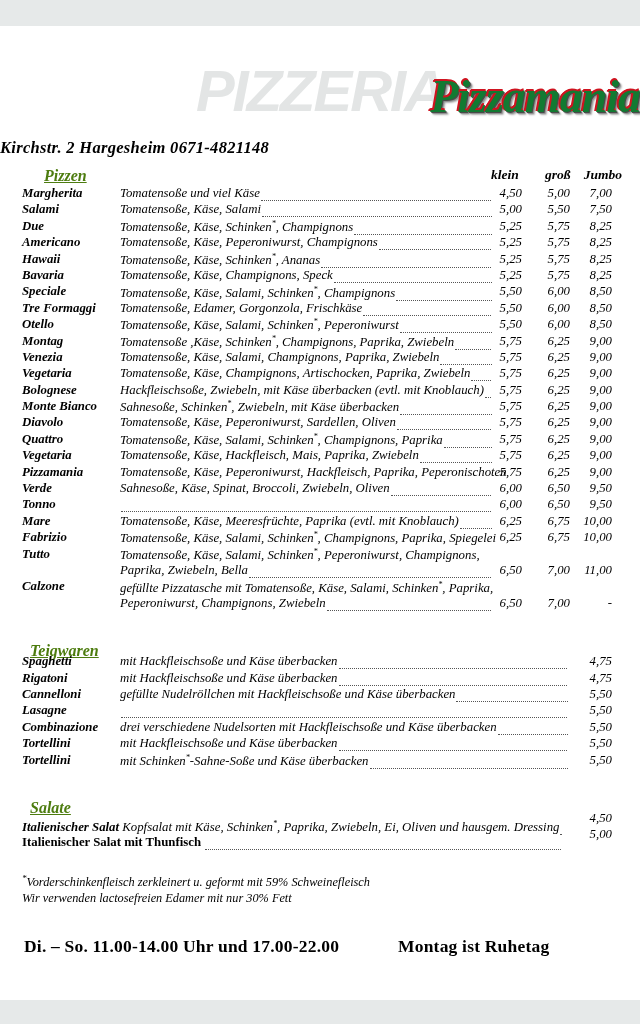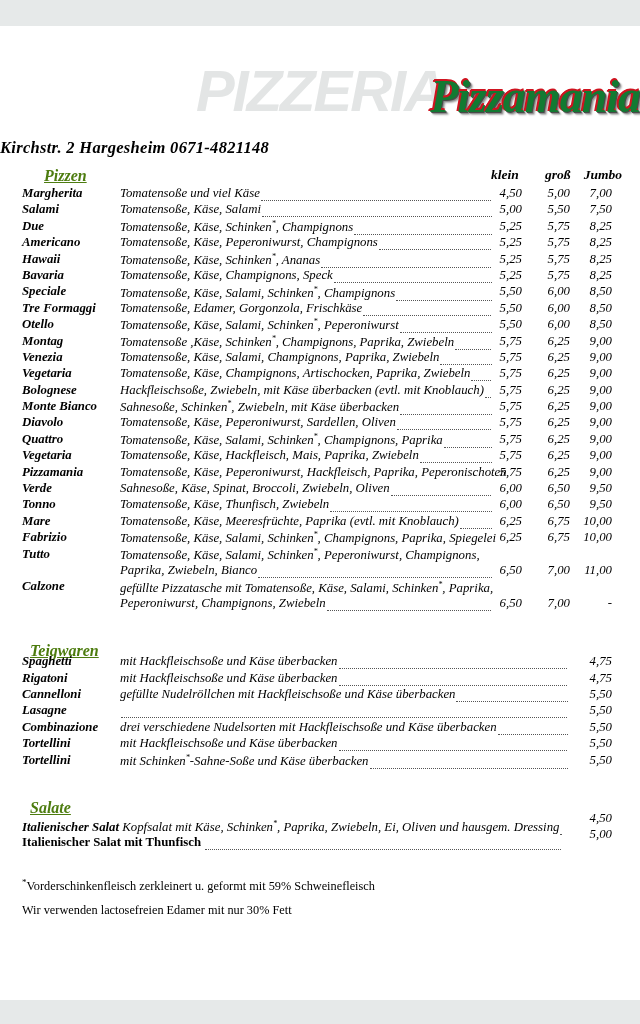--- a/index.html
+++ b/index.html
@@ -187,22 +187,23 @@
 
   .sec-head-row {
     position: relative;
     height: 20px;
   }
   .sec-head-row .section-head { position: absolute; left: 22px; top: 0; margin: 8px; }
 
   
   .footnotes {
     margin: 26px 0 0 22px;
+    font-style: italic;
     font-size: 12.3px;
-    line-height: 24px;
+    line-height: 16px;
   }
   .footnotes sup { font-size: 9px; vertical-align: super; }
 
   
   .hours {
     position: relative;
     margin: 30px 0 0 0;
     height: 26px;
     font-weight: bold;
     font-size: 17.5px;
@@ -359,21 +360,21 @@
       </div>
       <div class="row ">
         <span class="name">Verde</span>
         <span class="desc-wrap"><span class="desc">Sahnesoße, Käse, Spinat, Broccoli, Zwiebeln, Oliven</span><span class="leader"></span></span>
         <span class="p1">6,00</span>
         <span class="p2">6,50</span>
         <span class="p3">9,50</span>
       </div>
       <div class="row ">
         <span class="name">Tonno</span>
-        <span class="desc-wrap"><span class="desc">Tomatensoße, Käse, Thunfisch, Zwiebeln</span><span class="leader"></span></span>
+        <span class="desc-wrap"><span class="leader"></span></span>
         <span class="p1">6,00</span>
         <span class="p2">6,50</span>
         <span class="p3">9,50</span>
       </div>
       <div class="row ">
         <span class="name">Mare</span>
         <span class="desc-wrap"><span class="desc">Tomatensoße, Käse, Meeresfrüchte, Paprika (evtl. mit Knoblauch)</span><span class="leader"></span></span>
         <span class="p1">6,25</span>
         <span class="p2">6,75</span>
         <span class="p3">10,00</span>
@@ -383,21 +384,21 @@
         <span class="desc-wrap nofill"><span class="desc">Tomatensoße, Käse, Salami, Schinken<sup style="font-size:8px;vertical-align:super;">*</sup>, Champignons, Paprika, Spiegelei</span></span>
         <span class="p1">6,25</span>
         <span class="p2">6,75</span>
         <span class="p3">10,00</span>
       </div>
       <div class="row cont">
         <span class="name">Tutto</span>
         <span class="desc-wrap nofill"><span class="desc">Tomatensoße, Käse, Salami, Schinken<sup style="font-size:8px;vertical-align:super;">*</sup>, Peperoniwurst, Champignons,</span></span>
       </div>
       <div class="row cont">
-        <span class="desc-wrap"><span class="desc">Paprika, Zwiebeln, Bianco</span><span class="leader"></span></span>
+        <span class="desc-wrap"><span class="desc">Paprika, Zwiebeln, Bella</span><span class="leader"></span></span>
         <span class="p1">6,50</span>
         <span class="p2">7,00</span>
         <span class="p3">11,00</span>
       </div>
       <div class="row cont">
         <span class="name">Calzone</span>
         <span class="desc-wrap nofill"><span class="desc">gefüllte Pizzatasche mit Tomatensoße, Käse, Salami, Schinken<sup style="font-size:8px;vertical-align:super;">*</sup>, Paprika,</span></span>
       </div>
       <div class="row cont">
         <span class="desc-wrap"><span class="desc">Peperoniwurst, Champignons, Zwiebeln</span><span class="leader"></span></span>
@@ -462,14 +463,18 @@
         <span class="salat-inline"><span style="font-weight: bold; ">Italienischer Salat mit Thunfisch </span><span class="leader" style="width: 540px;"></span></span>
         <span class="psingle">5,00</span>
       </div>
     </div>
 
   <div class="footnotes" id="footnotes">
       <div><sup>*</sup>Vorderschinkenfleisch zerkleinert u. geformt mit 59% Schweinefleisch</div>
       <div>Wir verwenden lactosefreien Edamer mit nur 30% Fett</div>
     </div>
 
+  <div class="hours">
+    <span class="hours-left">Di. – So.  11.00-14.00 Uhr  und  17.00-22.00</span>
+    <span class="hours-right">Montag ist  Ruhetag</span>
+  </div>
 
 </div>
 
 </body></html>

